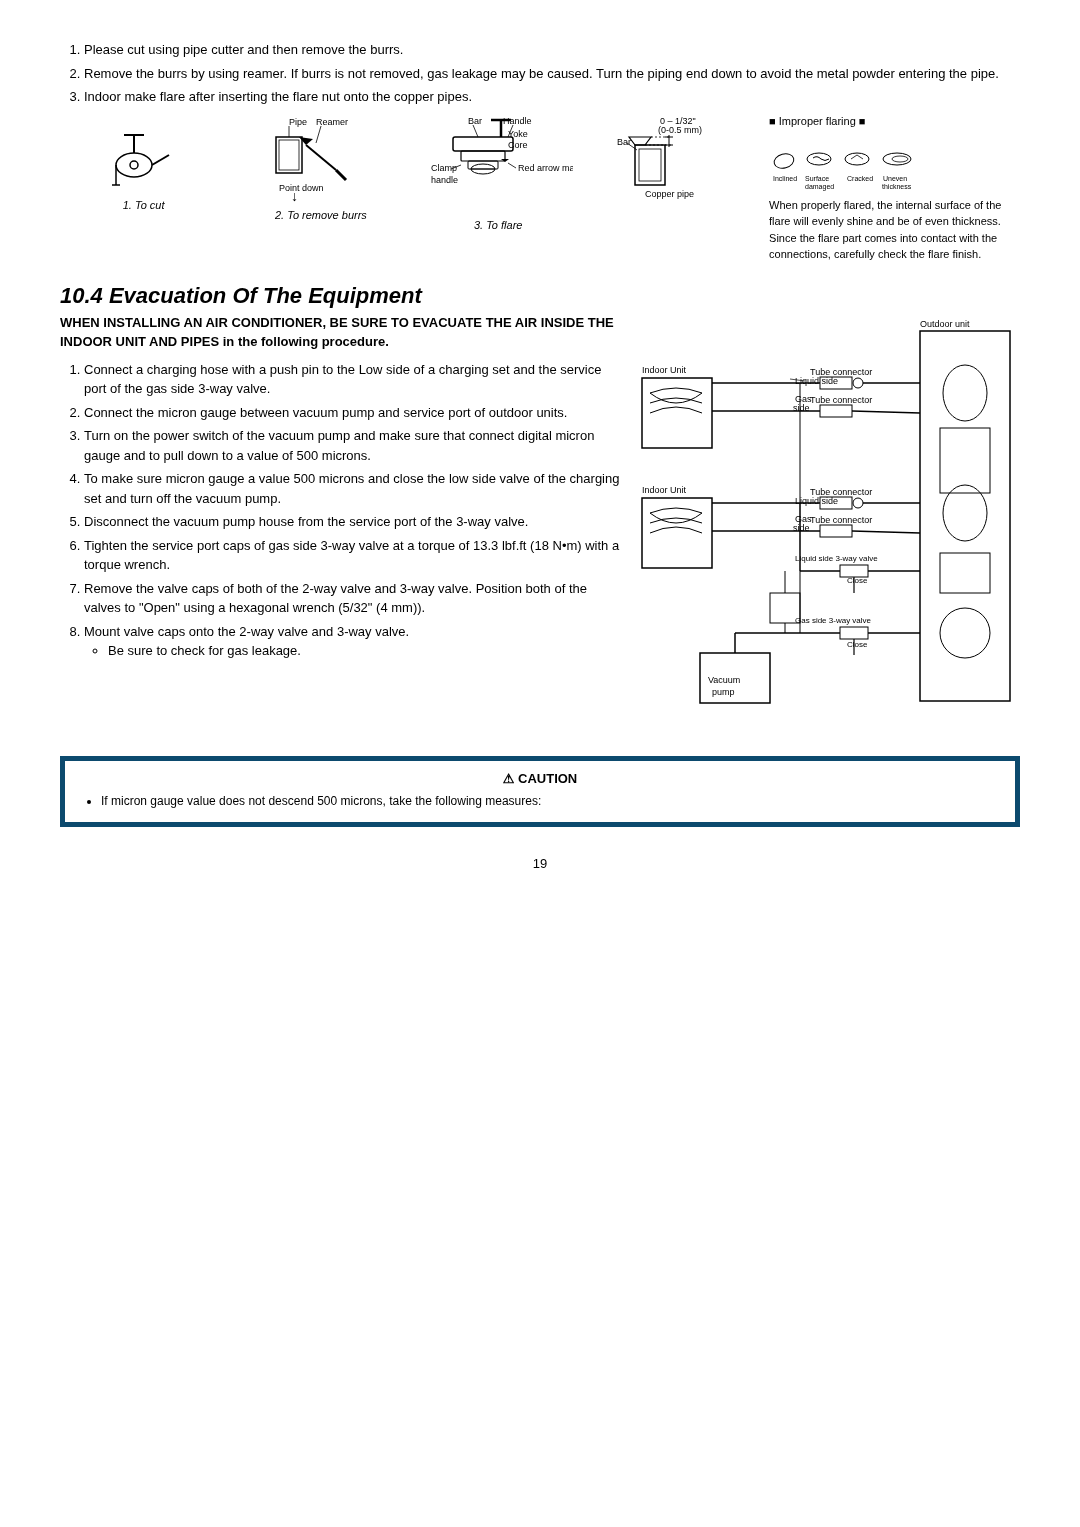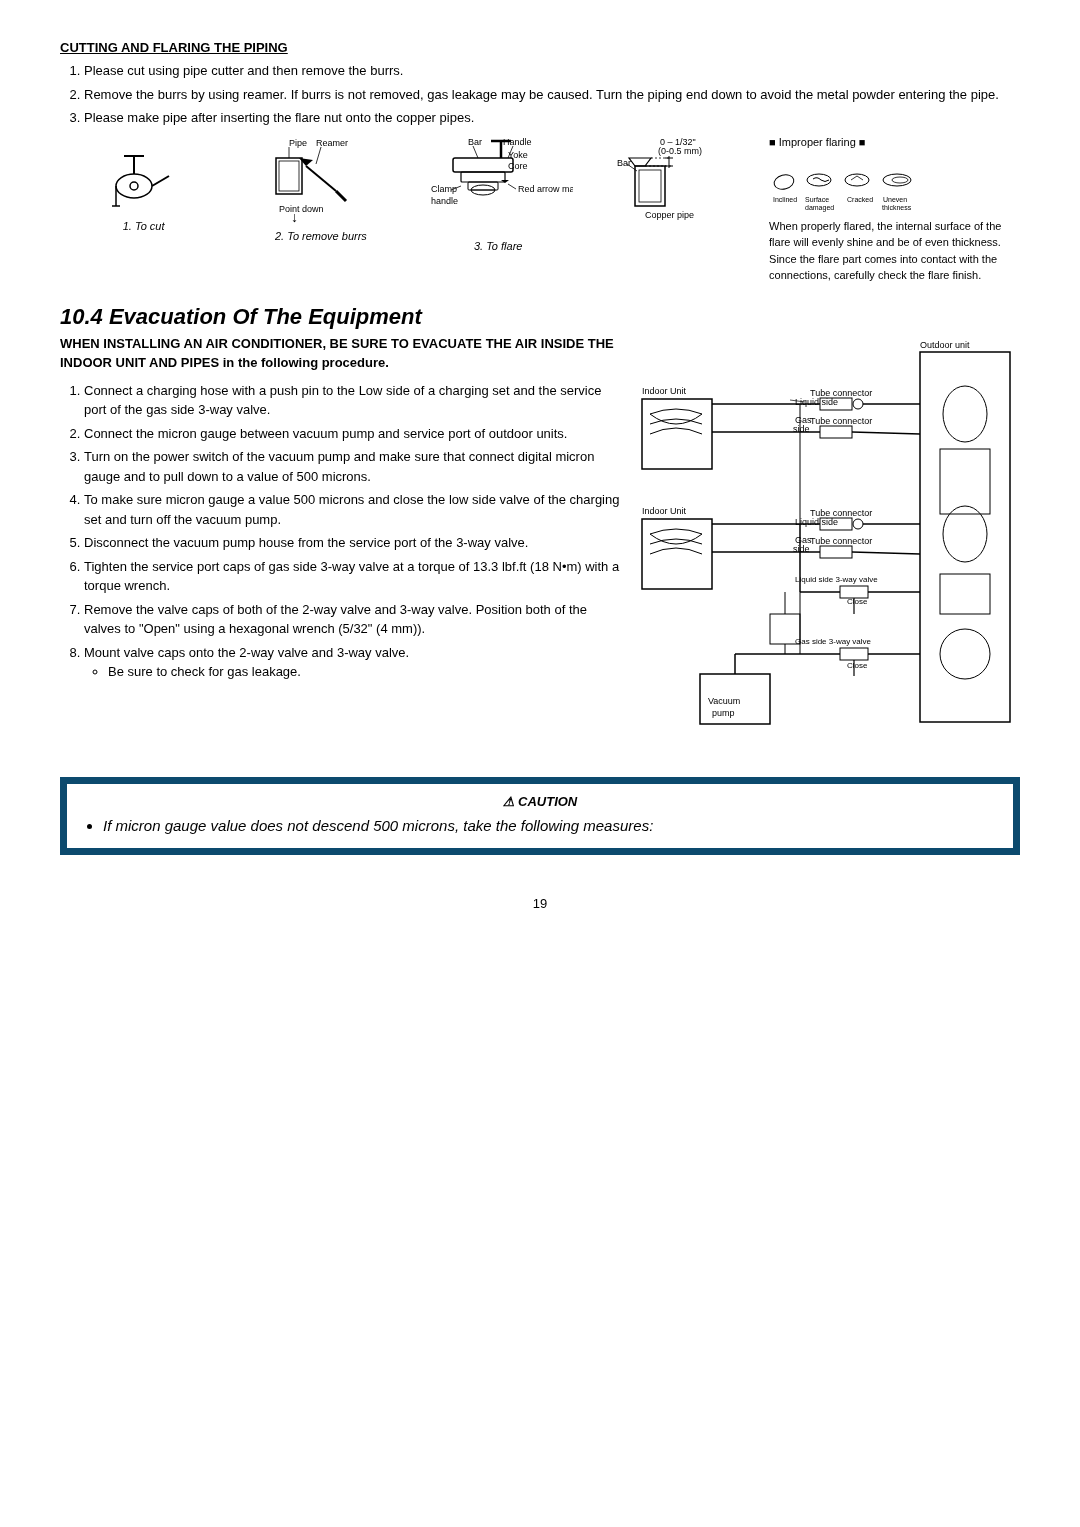--- a/index.html
+++ b/index.html
@@ -90,63 +90,61 @@
     .evac-intro {
       font-size: 13px;
       font-weight: bold;
       margin-bottom: 8px;
       line-height: 1.5;
     }
     .evac-diagram {
       flex: 0 0 380px;
     }
     .caution-box {
-      border: 7px solid #0c4a6e;
+      border: 5px solid #0c4a6e;
       margin-top: 20px;
       padding: 10px 16px;
-      font-style: italic;
     }
     .caution-title {
       text-align: center;
       font-weight: bold;
       font-size: 13px;
       margin-bottom: 8px;
     }
     .caution-list {
       list-style: disc;
       margin-left: 20px;
     }
     .caution-list li {
       margin-bottom: 4px;
-      font-size: 15px;
+      font-size: 12px;
     }
     .page-number {
       text-align: center;
-      margin-top: 41px;
+      margin-top: 29px;
       font-size: 13px;
     }
     .sub-list {
       list-style: circle;
       margin-left: 24px;
     }
     .sub-list li {
       margin-bottom: 2px;
     }
   </style>
 </head>
 <body>
 
 <div class="cutting-section">
-  <div class="section-title">CUTTING AND FLARING THE PIPING</div>
   <ol>
     <li>Please cut using pipe cutter and then remove the burrs.</li>
     <li>
       <span>Remove the burrs by using reamer. If burrs is not removed, gas leakage may be caused. Turn the piping end down to avoid the metal powder entering the pipe.</span>
     </li>
-    <li>Please make pipe after inserting the flare nut onto the copper pipes.</li>
+    <li>Indoor make flare after inserting the flare nut onto the copper pipes.</li>
   </ol>
 
   <div class="diagrams-row">
 
     <div class="diagram-box">
       <div class="diagram-svg-container">
         <svg width="80" height="80" viewBox="0 0 80 80">
 
           <ellipse cx="30" cy="50" rx="18" ry="12" fill="none" stroke="#000" stroke-width="1.5"></ellipse>
           <line x1="30" y1="38" x2="30" y2="20" stroke="#000" stroke-width="2"></line>

